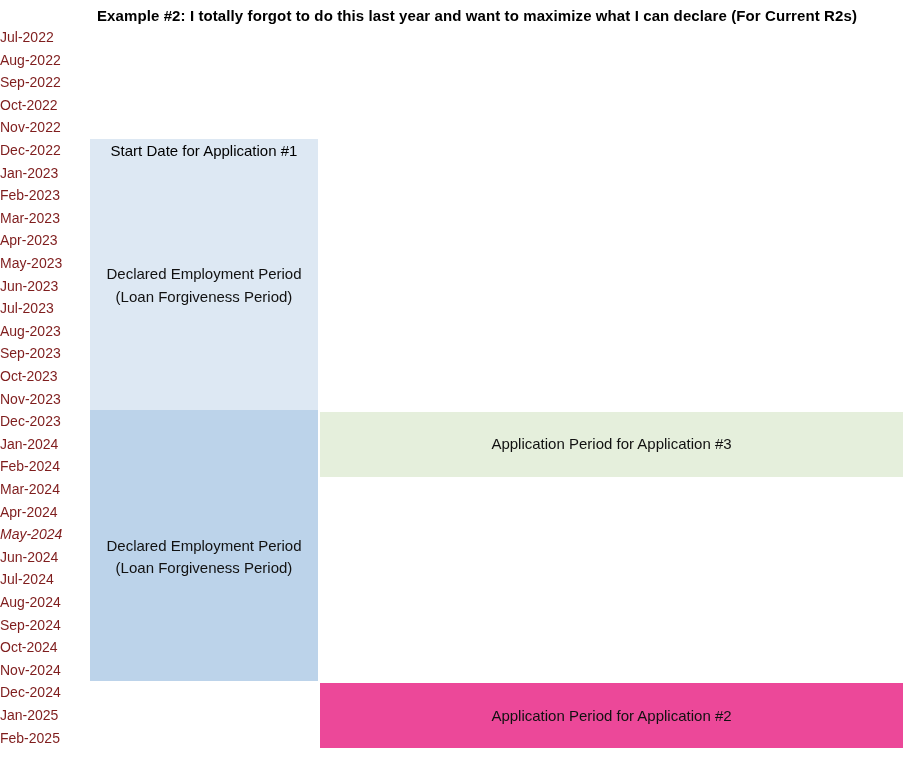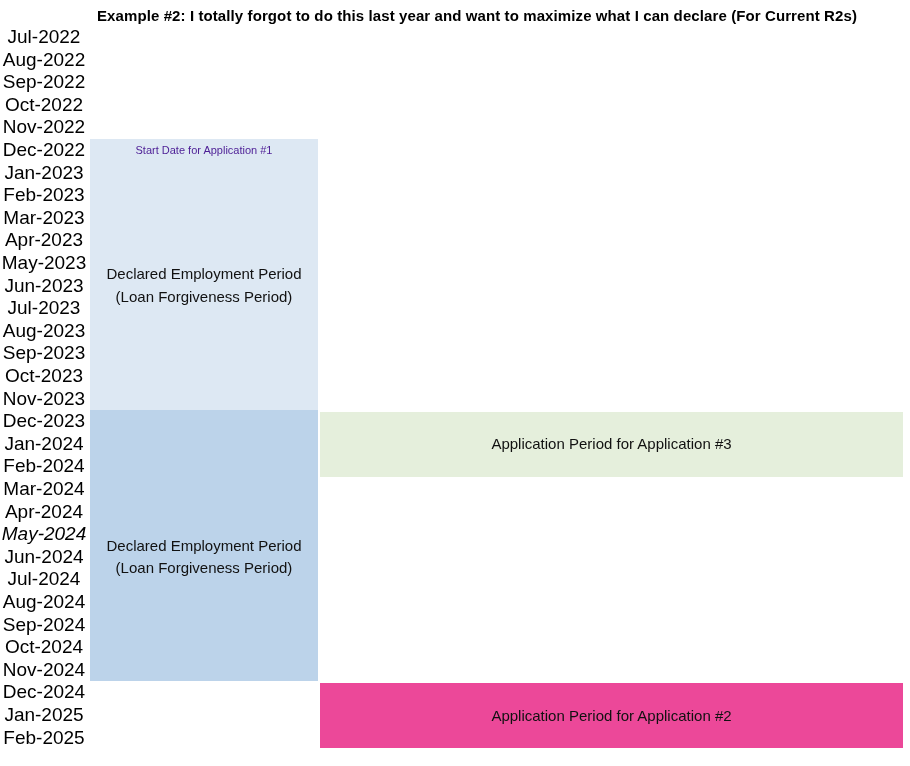--- a/index.html
+++ b/index.html
@@ -20,38 +20,37 @@
     width: 100%;
     text-align: center;
     font-size: 15px;
     font-weight: bold;
     letter-spacing: 0.1px;
   }
   .month-label {
     position: absolute;
     left: 0;
     width: 88px;
-    text-align: center;
-    font-size: 19px;
-    color: #000000;
+    font-size: 14px;
+    color: #7f1d1d;
   }
   .block {
     position: absolute;
     box-sizing: border-box;
   }
   .block-top-label {
     position: absolute;
     left: 0;
     top: 0;
     width: 100%;
     display: flex;
     align-items: center;
     justify-content: center;
-    font-size: 11px;
-    color: #4c1d95;
+    font-size: 15px;
+    color: #000000;
   }
   .block-center-label {
     position: absolute;
     left: 0;
     right: 0;
     bottom: 0;
     display: flex;
     align-items: center;
     justify-content: center;
     text-align: center;

